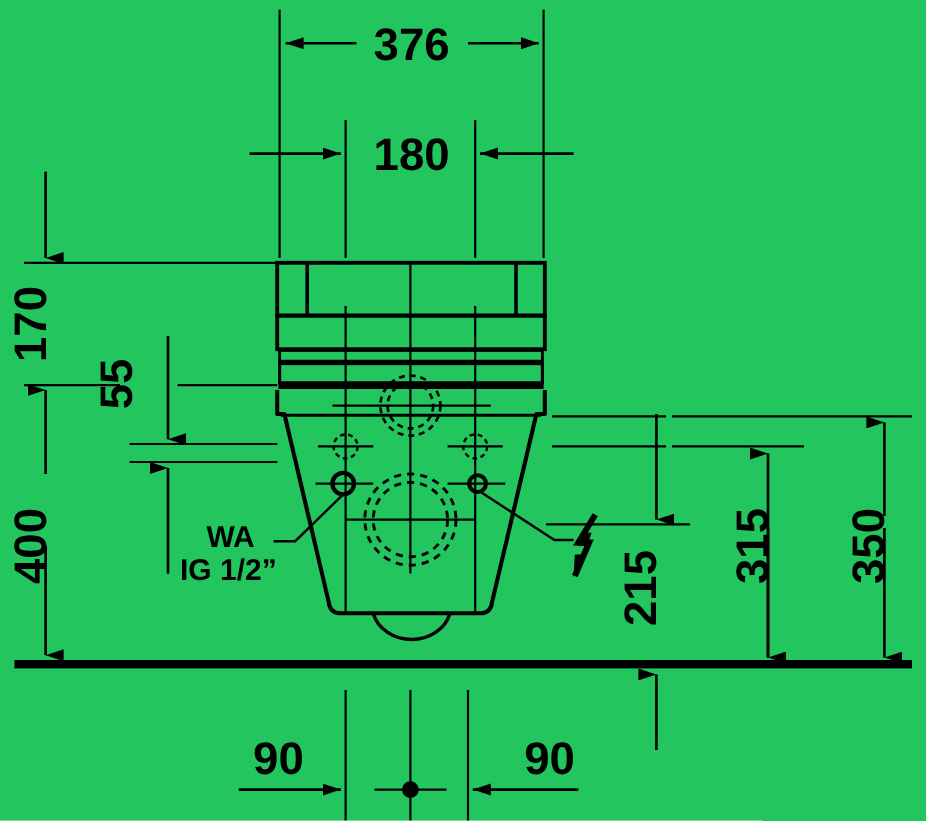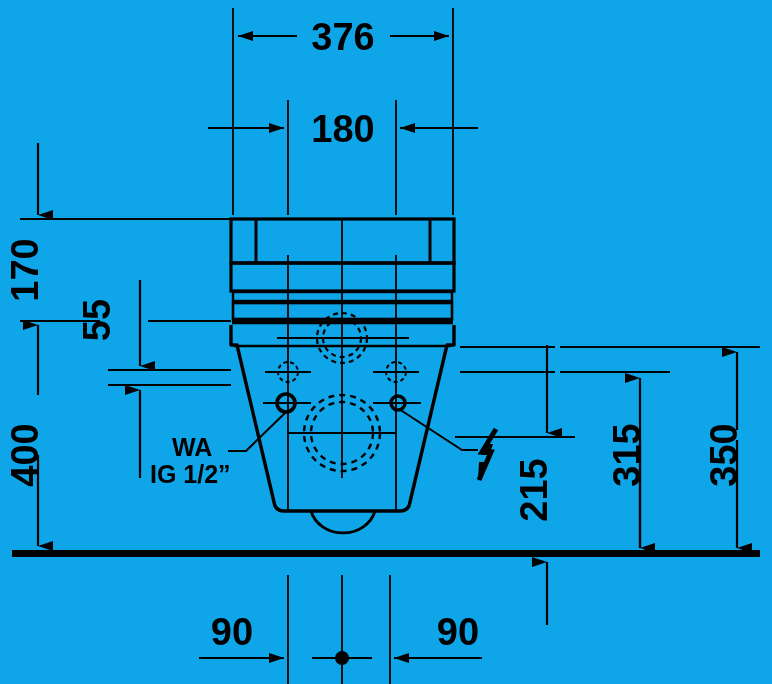--- a/index.html
+++ b/index.html
@@ -8,21 +8,21 @@
     padding: 0;
     background: #ffffff;
   }
   body {
     font-family: "Liberation Sans", sans-serif;
   }
   #drawing-root {
     position: relative;
     width: 772px;
     height: 684px;
-    background: #0ea5e9;
+    background: #22c55e;
     overflow: hidden;
   }
   #drawing-svg {
     display: block;
     width: 772px;
     height: 684px;
   }
   .dim-text {
     font-family: "Liberation Sans", sans-serif;
     font-weight: bold;

